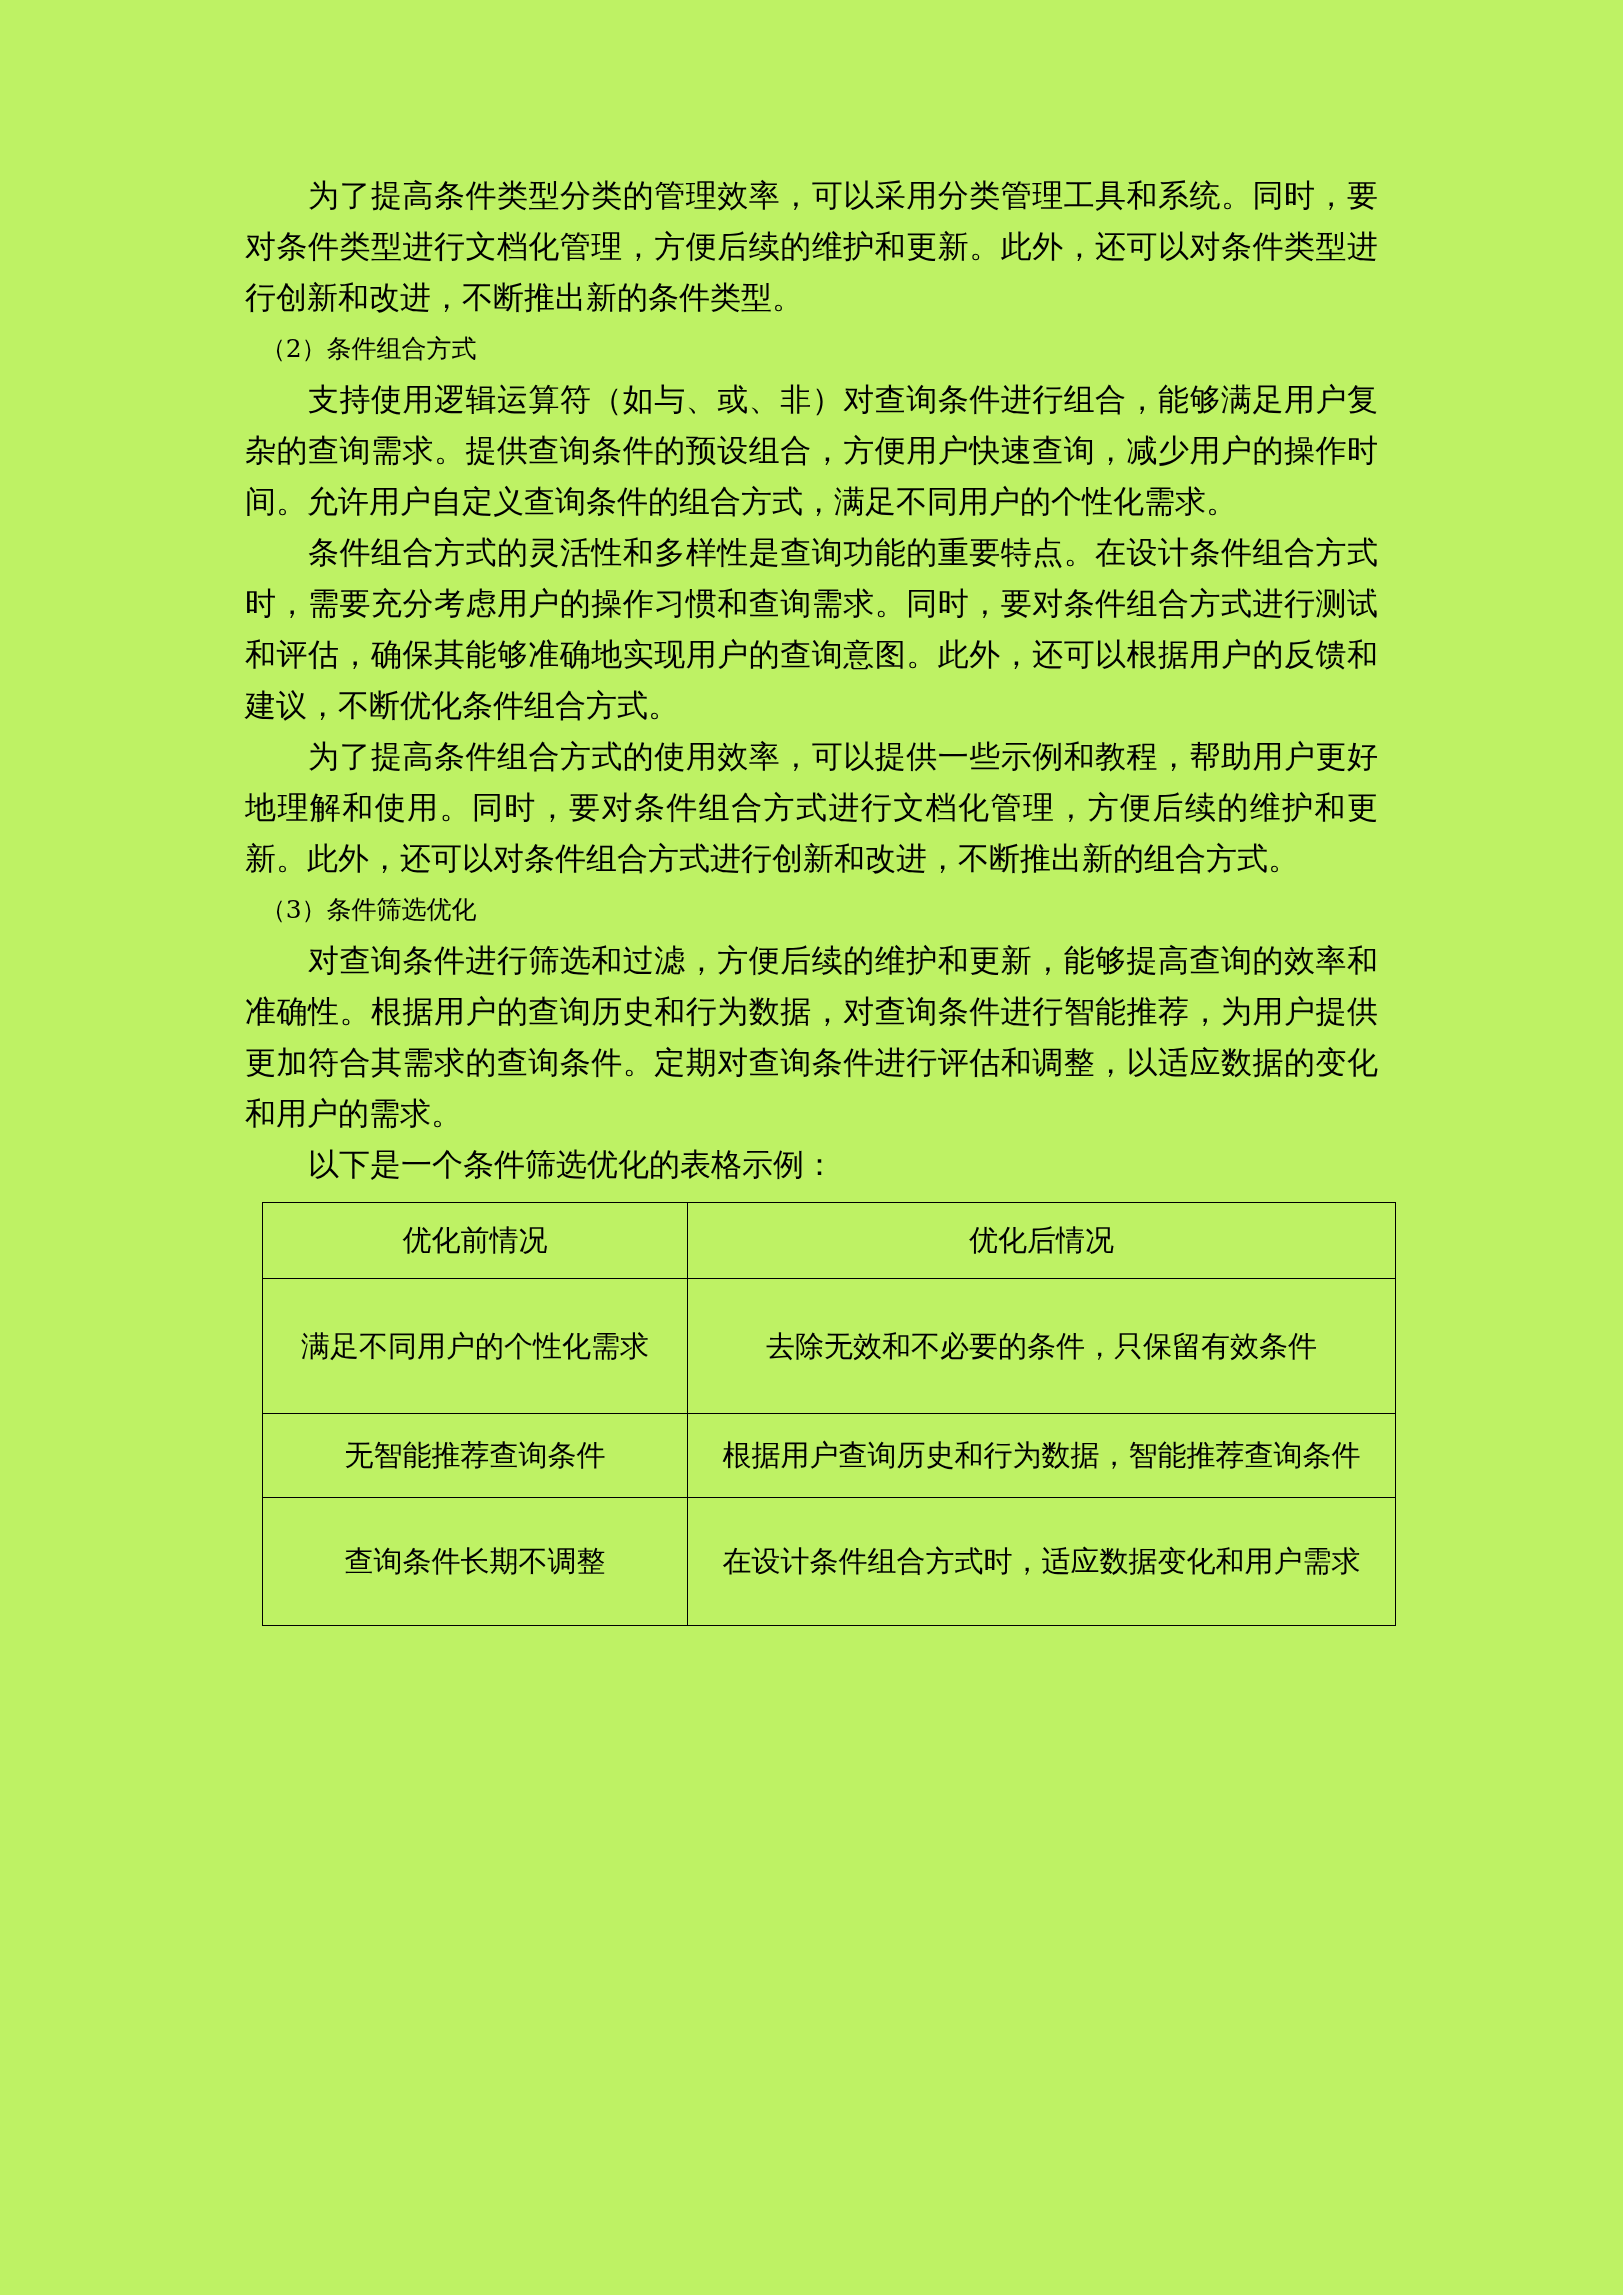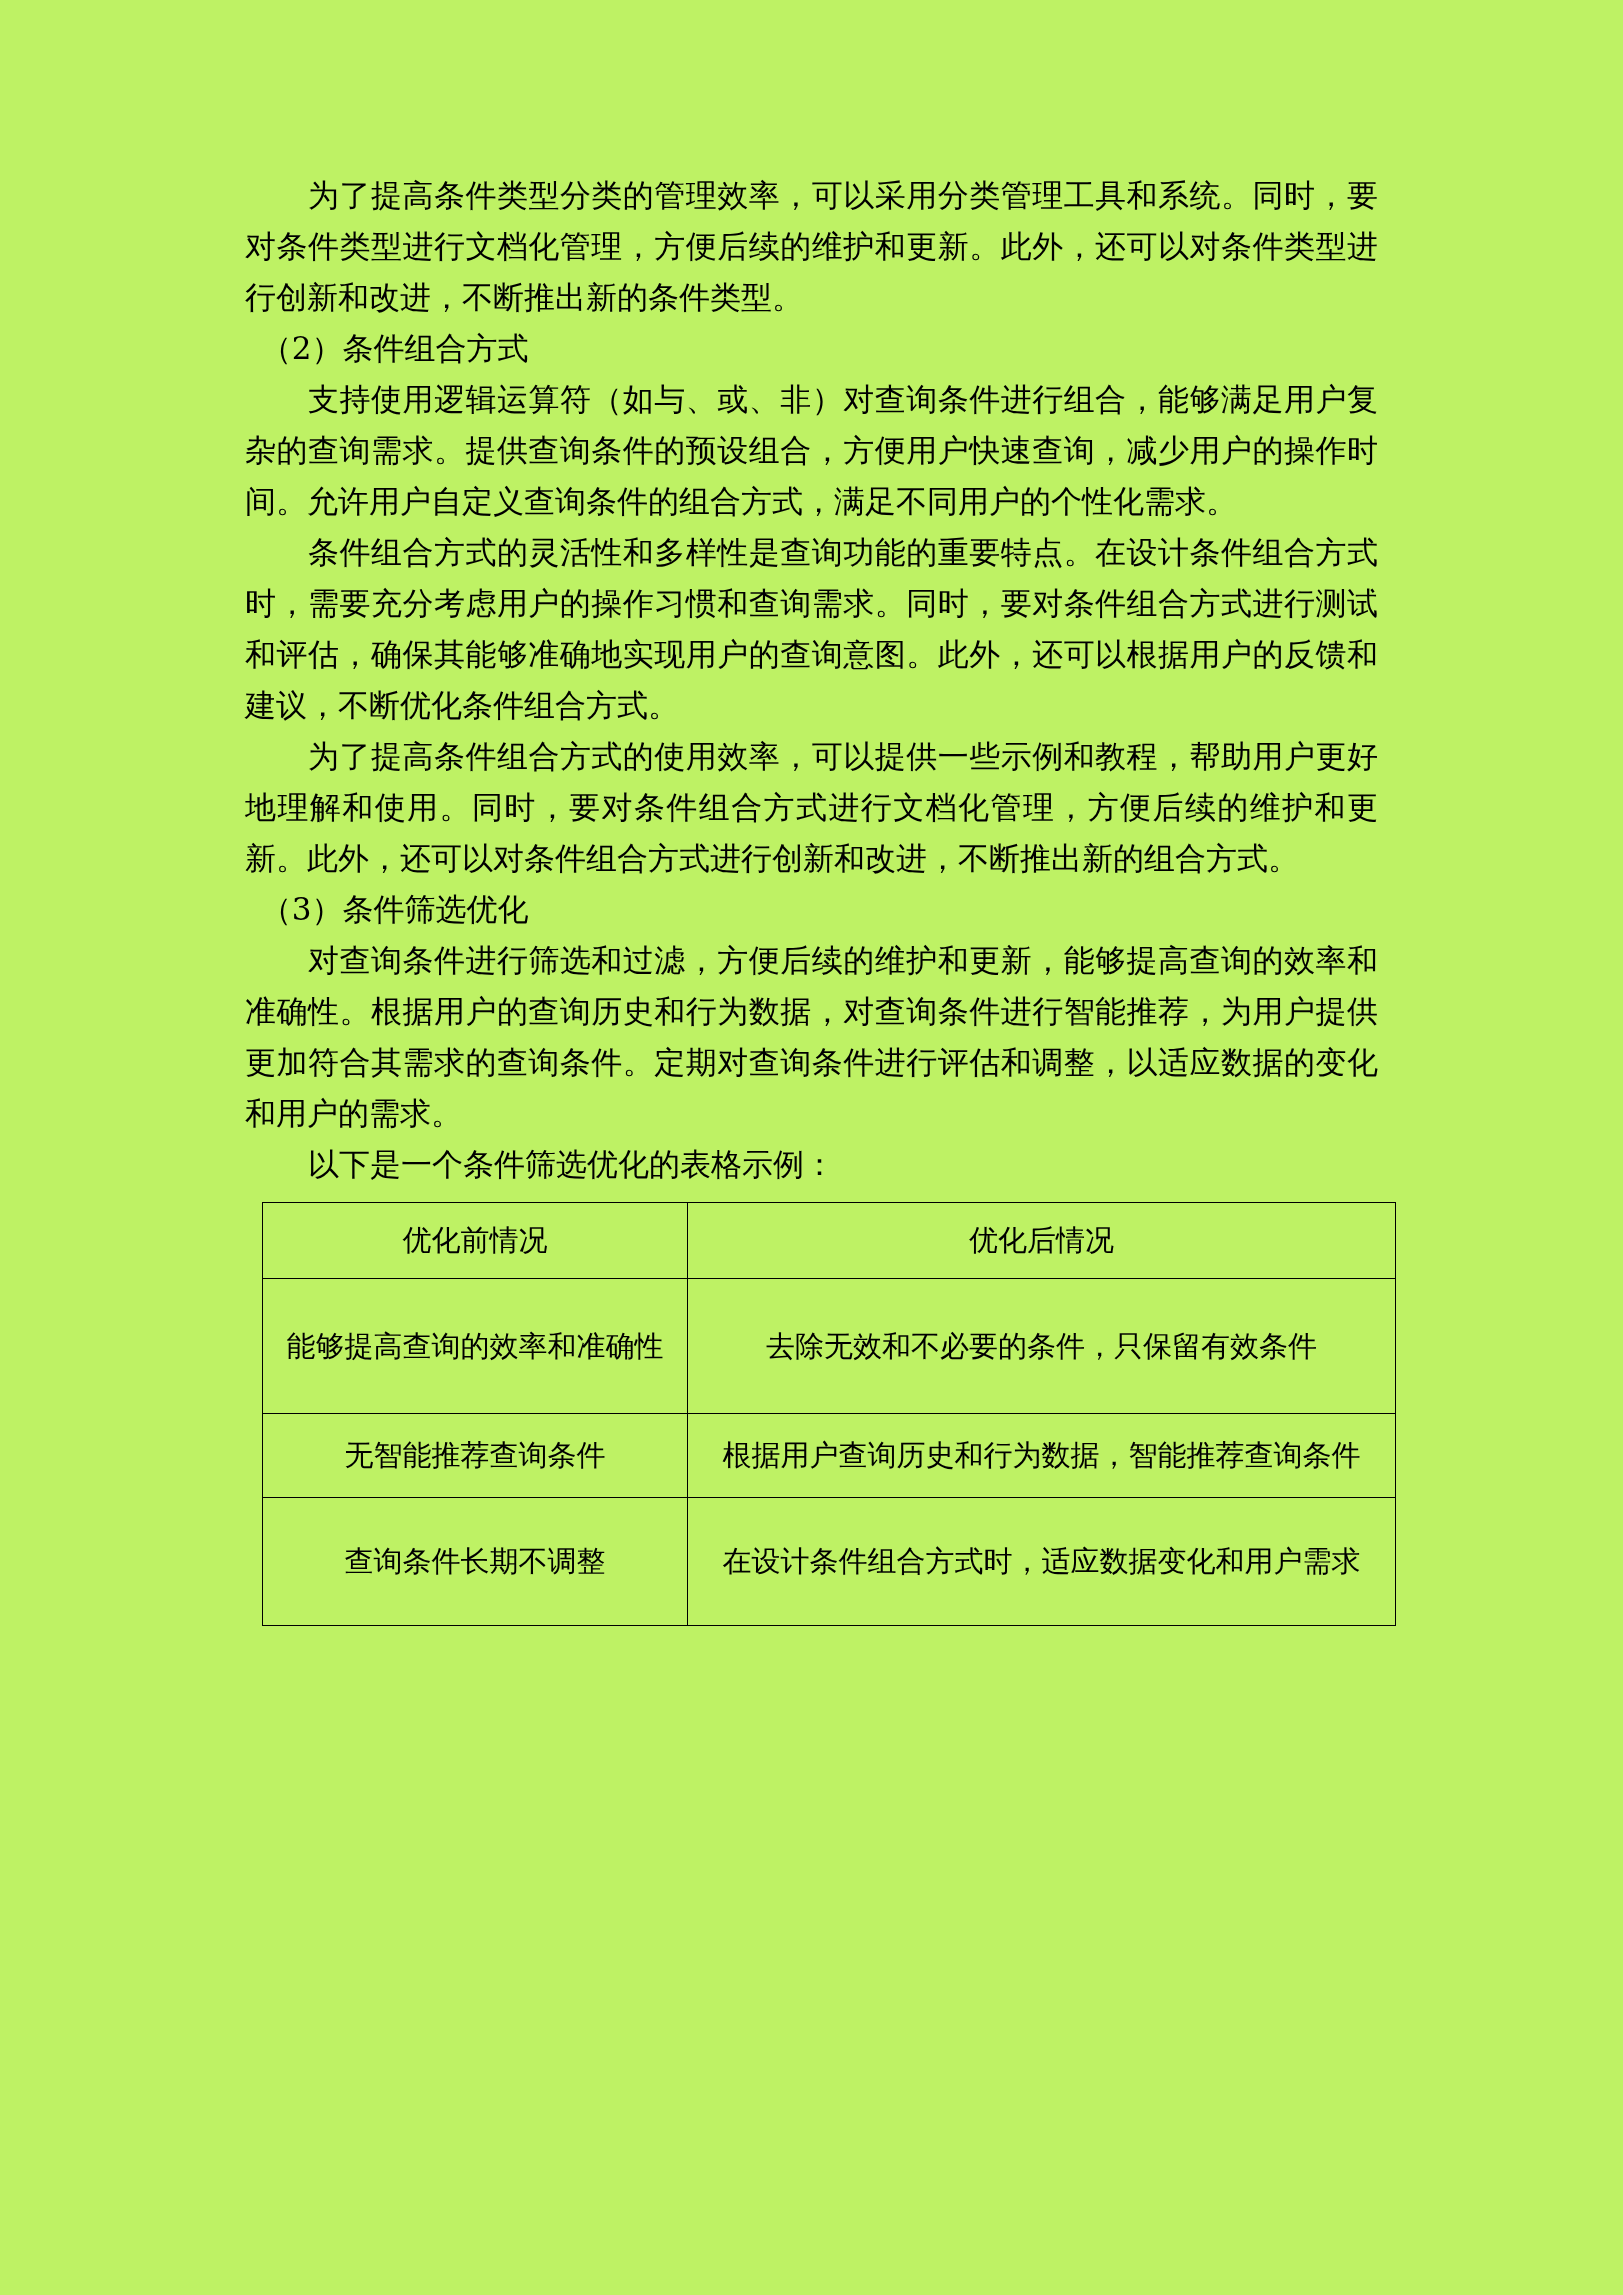--- a/index.html
+++ b/index.html
@@ -29,21 +29,21 @@
     font-size: 31px;
     line-height: 51px;
     text-align: justify;
     text-justify: inter-ideograph;
     letter-spacing: 0px;
     text-indent: 63px;
     font-weight: 400;
   }
   p.heading {
     margin: 0;
-    font-size: 31px;
+    font-size: 25px;
     line-height: 51px;
     text-indent: 15.7px;
     text-align: left;
     font-weight: 400;
   }
   p.lead {
     margin: 0;
     font-size: 31px;
     line-height: 51px;
     text-indent: 63px;
@@ -99,21 +99,21 @@
     <p class="lead">以下是一个条件筛选优化的表格示例：</p>
 
     <div class="table-wrap">
       <table class="data-table">
         <tbody>
           <tr class="head-row">
             <td class="col-a">优化前情况</td>
             <td class="col-b">优化后情况</td>
           </tr>
           <tr class="r1">
-            <td class="col-a">能够提高查询的效率和准确性</td>
+            <td class="col-a">满足不同用户的个性化需求</td>
             <td class="col-b">去除无效和不必要的条件，只保留有效条件</td>
           </tr>
           <tr class="r2">
             <td class="col-a">无智能推荐查询条件</td>
             <td class="col-b">根据用户查询历史和行为数据，智能推荐查询条件</td>
           </tr>
           <tr class="r3">
             <td class="col-a">查询条件长期不调整</td>
             <td class="col-b">在设计条件组合方式时，适应数据变化和用户需求</td>
           </tr>

